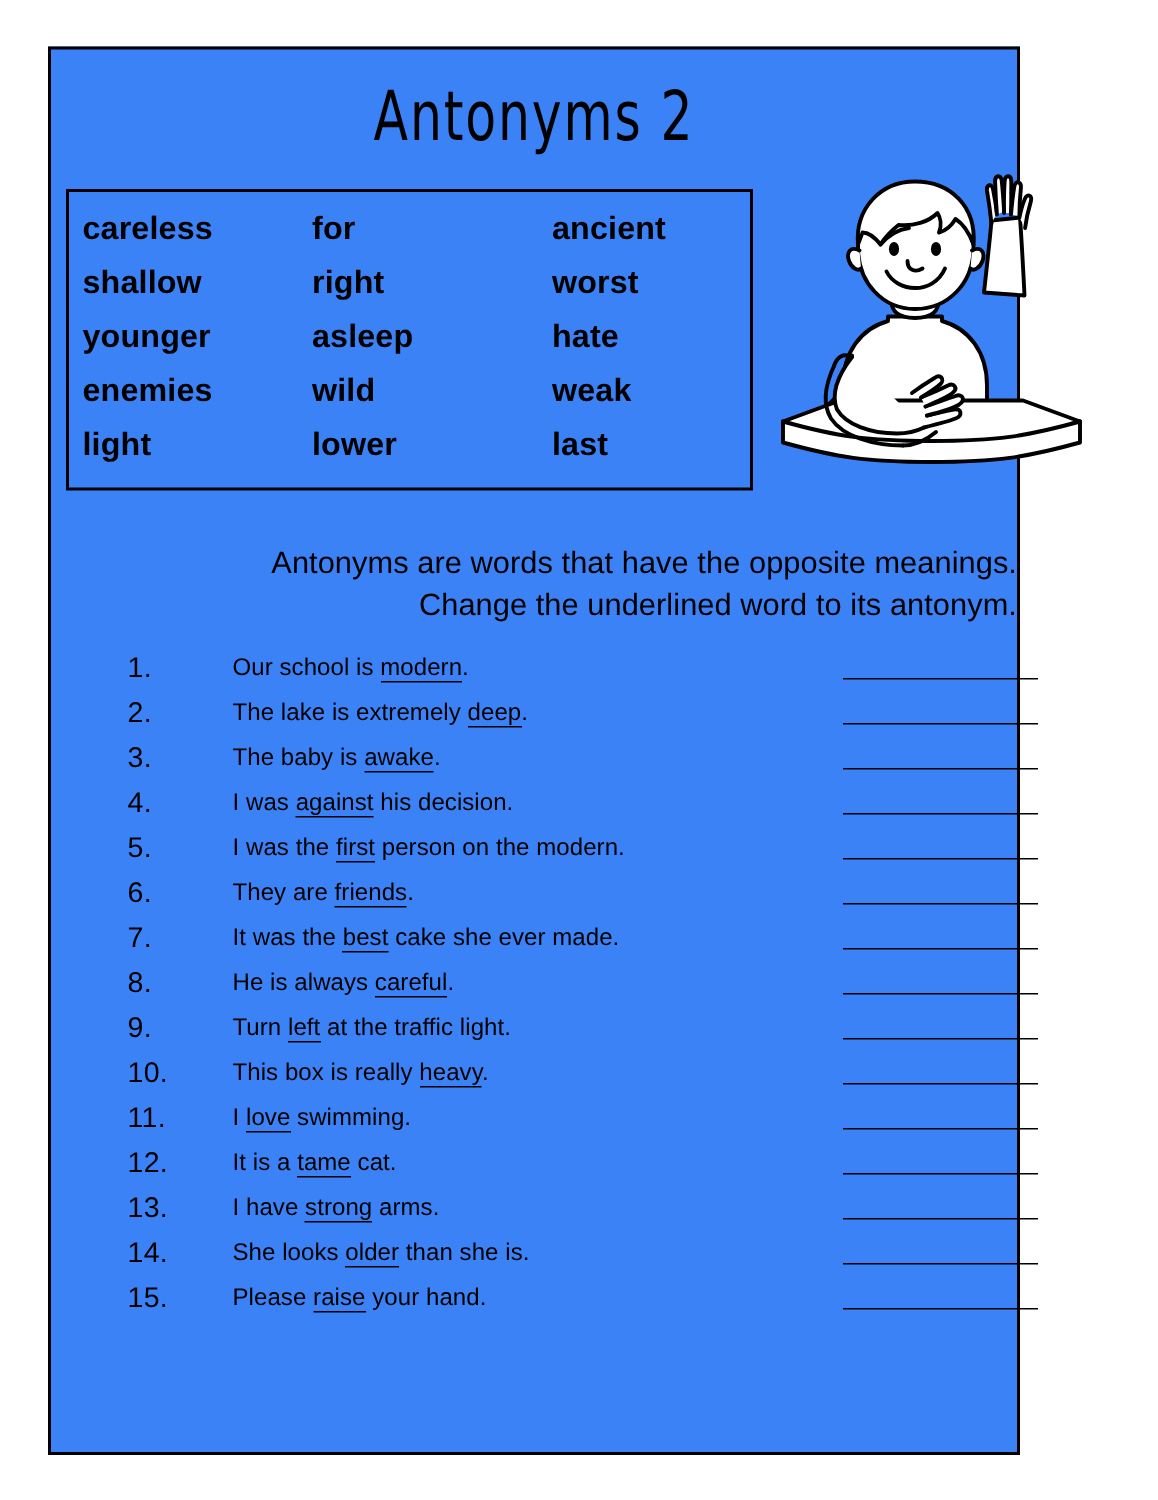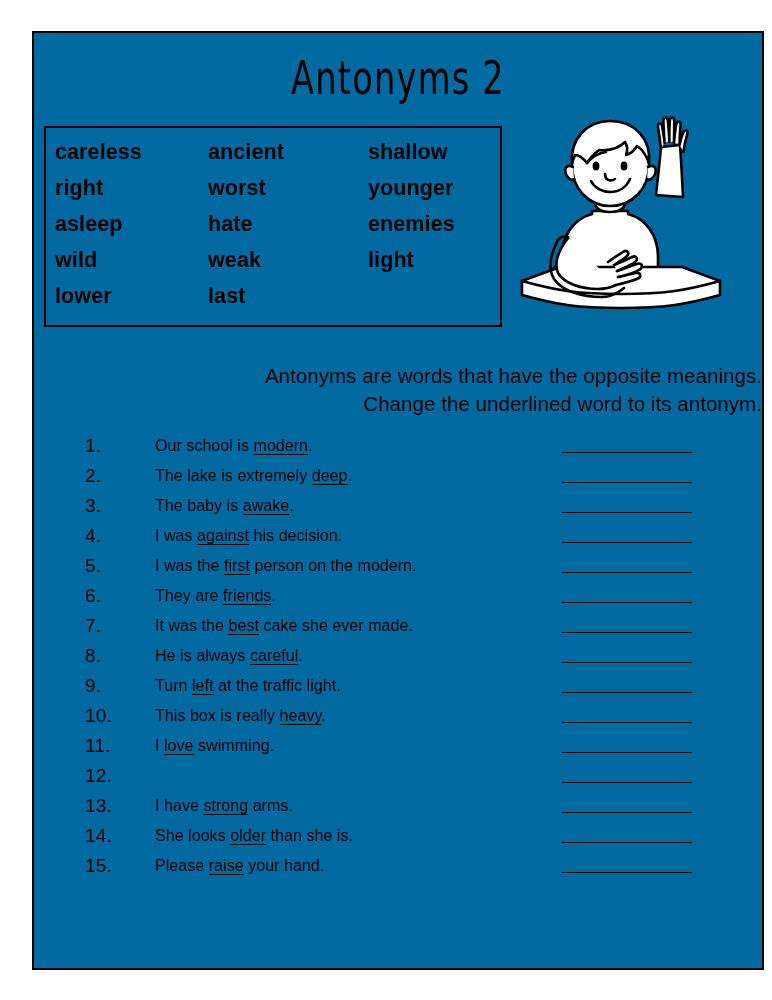--- a/index.html
+++ b/index.html
@@ -14,25 +14,25 @@
     font-family: "Liberation Sans", sans-serif;
     color: #000000;
     overflow: hidden;
   }
 
   
   #page-frame {
     position: absolute;
     left: 32px;
     top: 31px;
-    width: 732px;
+    width: 648px;
     height: 939px;
     border: 2px solid #000;
     box-sizing: border-box;
-    background: #0369a1;
+    background: #3b82f6;
   }
 
   
   #worksheet-title {
     position: absolute;
     left: 0;
     top: 18px;
     width: 100%;
     text-align: center;
     font-family: "DejaVu Sans", sans-serif;
@@ -143,20 +143,21 @@
 </head>
 <body>
 
 <div id="page-frame">
 
   <div id="worksheet-title">Antonyms 2</div>
 
   <div id="word-bank">
     <div id="word-bank-grid">
         <div class="word-bank-cell">careless</div>
+        <div class="word-bank-cell">for</div>
         <div class="word-bank-cell">ancient</div>
         <div class="word-bank-cell">shallow</div>
         <div class="word-bank-cell">right</div>
         <div class="word-bank-cell">worst</div>
         <div class="word-bank-cell">younger</div>
         <div class="word-bank-cell">asleep</div>
         <div class="word-bank-cell">hate</div>
         <div class="word-bank-cell">enemies</div>
         <div class="word-bank-cell">wild</div>
         <div class="word-bank-cell">weak</div>
@@ -279,20 +280,21 @@
         <span class="question-text"><span>This box is really </span><u>heavy</u><span>.</span></span>
         <div class="answer-blank"></div>
       </div>
       <div class="question-row">
         <span class="question-number">11.</span>
         <span class="question-text"><span>I </span><u>love</u><span> swimming.</span></span>
         <div class="answer-blank"></div>
       </div>
       <div class="question-row">
         <span class="question-number">12.</span>
+        <span class="question-text"><span>It is a </span><u>tame</u><span> cat.</span></span>
         <div class="answer-blank"></div>
       </div>
       <div class="question-row">
         <span class="question-number">13.</span>
         <span class="question-text"><span>I have </span><u>strong</u><span> arms.</span></span>
         <div class="answer-blank"></div>
       </div>
       <div class="question-row">
         <span class="question-number">14.</span>
         <span class="question-text"><span>She looks </span><u>older</u><span> than she is.</span></span>

